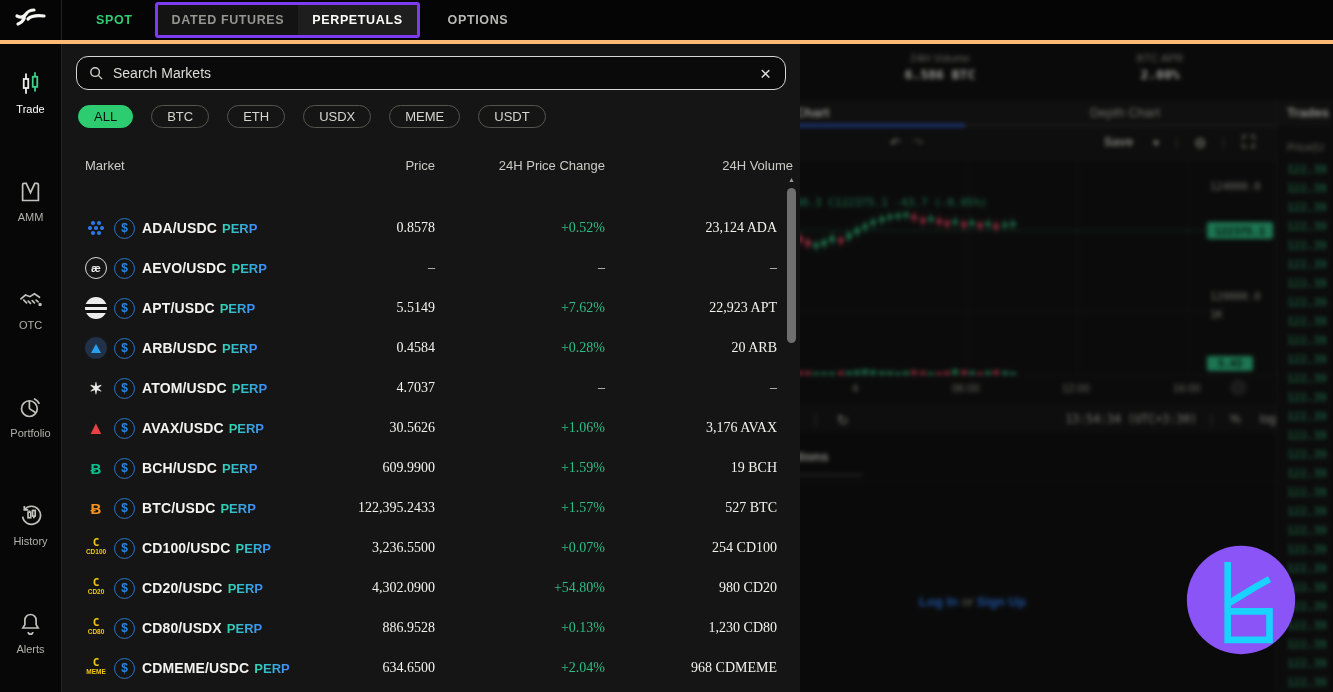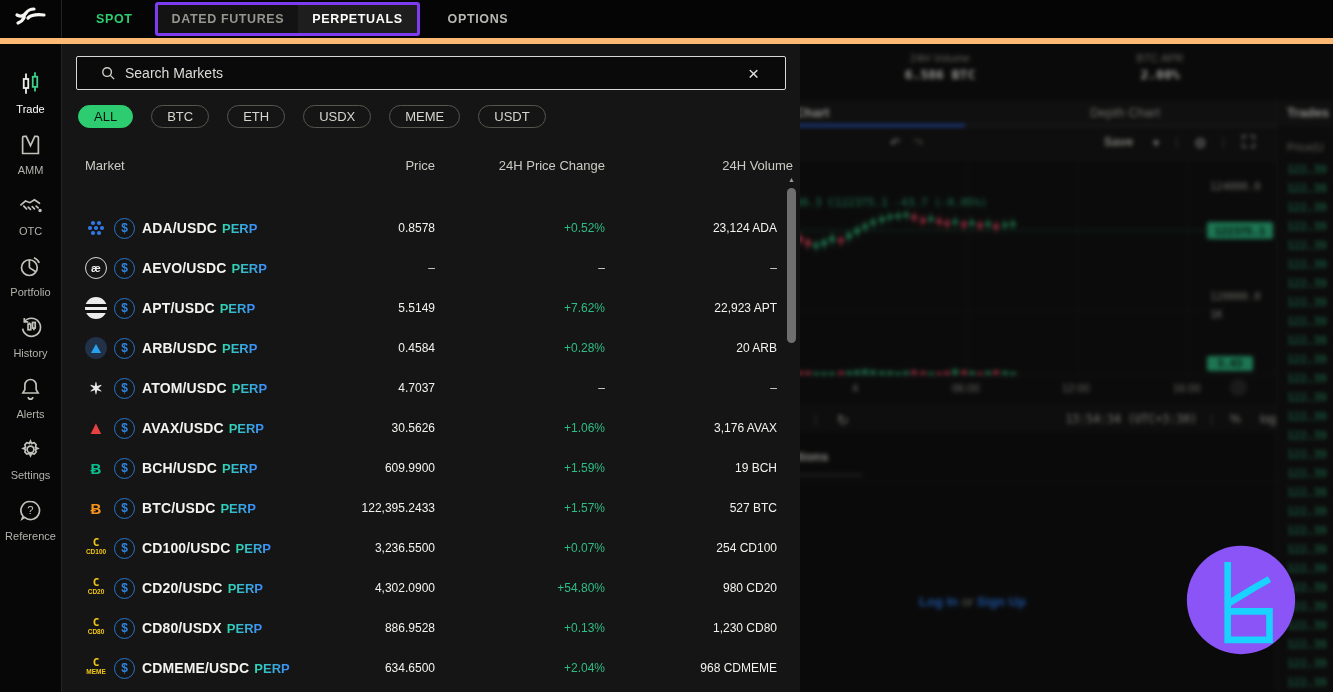--- a/index.html
+++ b/index.html
@@ -1,32 +1,32 @@
 <!DOCTYPE html>
 <html><head>
 <meta charset="utf-8">
 <style>
   * { box-sizing: border-box; margin: 0; padding: 0; }
   html,body { width:1333px; height:692px; overflow:hidden; }
   body { background:#060606; font-family:"Liberation Sans", sans-serif; color:#e6e6e3; position:relative; }
   svg { display:block; }
 
   
-  .topbar { position:absolute; top:0; left:0; right:0; height:44px; background:#050505; display:flex; align-items:stretch; z-index:40; border-bottom:6px solid #fdba74; }
+  .topbar { position:absolute; top:0; left:0; right:0; height:44px; background:#050505; display:flex; align-items:stretch; z-index:40; border-bottom:4px solid #fdba74; }
   .logo-box { width:62px; display:flex; align-items:center; justify-content:center; border-right:1px solid #232323; }
   .nav { display:flex; align-items:stretch; margin-left:20px; }
   .nav-tab { display:flex; align-items:center; padding:0 14px; font-size:12.5px; font-weight:700; letter-spacing:.05em; color:#9b9b95; cursor:pointer; white-space:nowrap; }
   .nav-tab.spot { color:#2ecc71; }
   .hl-box { display:flex; align-items:stretch; border:3px solid #7d3cf0; border-radius:3px; margin:2px 8px; overflow:hidden; }
   .hl-box .nav-tab.perps { background:#1e1e1e; color:#fdfdfb; }
   .hl-box .nav-tab.dated { background:#131313; color:#96968f; }
   .nav-tab.options { color:#b9b9b3; margin-left:6px; }
 
   
-  .sidebar { position:absolute; left:0; top:44px; bottom:0; width:62px; background:#070707; border-right:1px solid #232323; z-index:40; display:flex; flex-direction:column; align-items:center; padding-top:26px; }
+  .sidebar { position:absolute; left:0; top:44px; bottom:0; width:62px; background:#070707; border-right:1px solid #232323; z-index:40; display:flex; flex-direction:column; align-items:center; padding-top:26px;gap:47px; }
   .side-item { width:100%; display:flex; flex-direction:column; align-items:center; gap:6px; margin-bottom:16px; color:#b2b2ac; font-size:11px; cursor:pointer; }
   .side-item.active { color:#ffffff; }
   .side-item svg { width:27px; height:27px; }
 
   
   .bg { position:absolute; left:0; top:44px; right:0; bottom:0; background:#0a0a0a; z-index:1; overflow:hidden; }
   .bg-inner { position:absolute; inset:0; filter: blur(2.3px) brightness(.62); }
   .stat { position:absolute; top:8px; text-align:center; }
   .stat .lbl { font-size:11px; color:#9a9a94; }
   .stat .val { font-size:13px; font-weight:700; color:#f0f0ec; margin-top:3px; font-family:"DejaVu Sans Mono", monospace; }
@@ -77,39 +77,39 @@
   .trades-panel .tp-head { height:27px; background:#191919; font-size:13px; font-weight:700; color:#e2e2de; padding:5px 0 0 10px; white-space:nowrap; }
   .trades-panel .tp-col { font-size:11px; color:#9a9a94; padding:14px 0 0 10px; white-space:nowrap; }
   .trades-rows { padding:10px 0 0 10px; }
   .trade-row { font-family:"DejaVu Sans Mono", monospace; font-size:11px; color:#2ebd85; height:19px; white-space:nowrap; }
 
   
   .float-logo { position:absolute; left:1184px; top:543px; width:114px; height:114px; z-index:50; cursor:pointer; }
 
   
   .panel { position:absolute; left:62px; top:44px; width:738px; bottom:0; background:#151515; z-index:30; }
-  .search-row { margin:12px 14px 0 14px; height:34px; border:1px solid #d8d8d8; border-radius:2px; background:#0a0a0a; display:flex; align-items:center; padding:0 24px; }
+  .search-row { margin:12px 14px 0 14px; height:34px; border:1px solid #d8d8d8; border-radius:12px; background:#0a0a0a; display:flex; align-items:center; padding:0 12px; }
   .search-row svg { flex:0 0 auto; }
   .search-row input { flex:1; background:transparent; border:none; outline:none; color:#eeeeea; font-size:14px; margin-left:9px; font-family:"Liberation Sans", sans-serif; }
   .search-row input::placeholder { color:#dcdcd8; opacity:1; }
   .clear-x { color:#e0e0dc; font-size:19px; line-height:1; cursor:pointer; padding:0 2px; }
 
   .chips { display:flex; gap:18px; margin:15px 0 0 16px; }
   .chip { height:23px; padding:0 15px; display:flex; align-items:center; border:1px solid #55554f; border-radius:12px; color:#d6d6d0; font-size:13px; cursor:pointer; }
   .chip.active { background:#2ecc71; border-color:#2ecc71; color:#08140c; }
 
   .thead, .mrow { display:grid; grid-template-columns:240px 110px 170px 188px; align-items:center; padding:0 23px; }
   .thead { margin-top:24px; height:26px; color:#cbcbc5; font-size:13px; }
   .thead .right, .mrow .right { text-align:right; }
   .rows { position:absolute; left:0; right:0; top:164px; bottom:0; overflow:hidden; }
   .mrow { height:40px; cursor:pointer; }
   .mcell { display:flex; align-items:center; gap:7px; }
   .pairname { font-size:14px; font-weight:700; color:#f2f2ee; letter-spacing:.01em; }
   .perp { font-size:13px; font-weight:700; background:linear-gradient(90deg,#2fd9b0,#3d8bff); -webkit-background-clip:text; background-clip:text; color:transparent; margin-left:5px; }
-  .num { font-family:Liberation Sans, sans-serif; font-size:12px; color:#f2f2ef; }
+  .num { font-family:Liberation Serif, serif; font-size:14px; color:#f2f2ef; }
   .chg { color:#2ebd85; }
   .na { color:#d9d9d4; }
   .volcell { padding-right:16px; }
 
   
   .coin { width:22px; height:22px; border-radius:50%; display:flex; align-items:center; justify-content:center; flex:0 0 auto; font-weight:700; position:relative; }
   .usdc { width:21px; height:21px; border:1.5px solid #2775ca; border-radius:50%; color:#2b86e3; font-size:12px; font-weight:700; display:flex; align-items:center; justify-content:center; flex:0 0 auto; }
   .coin.ada i { width:3.5px; height:3.5px; border-radius:50%; background:#2f77e0; box-shadow:6px 0 #2f77e0,-6px 0 #2f77e0,3px -5px #2f77e0,-3px -5px #2f77e0,3px 5px #2f77e0,-3px 5px #2f77e0; }
   .coin.aevo { border:1.5px solid #d9d9d9; color:#efefec; font-size:11px; }
   .coin.apt { background:linear-gradient(#ececec 0 32%, #111 32% 45%, #ececec 45% 60%, #111 60% 71%, #ececec 71% 100%); }

